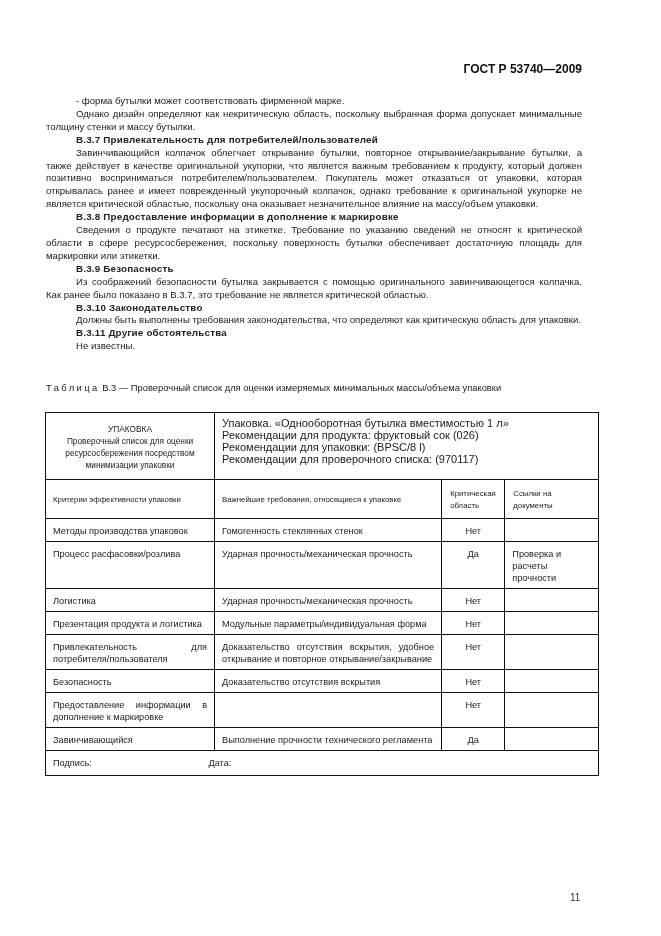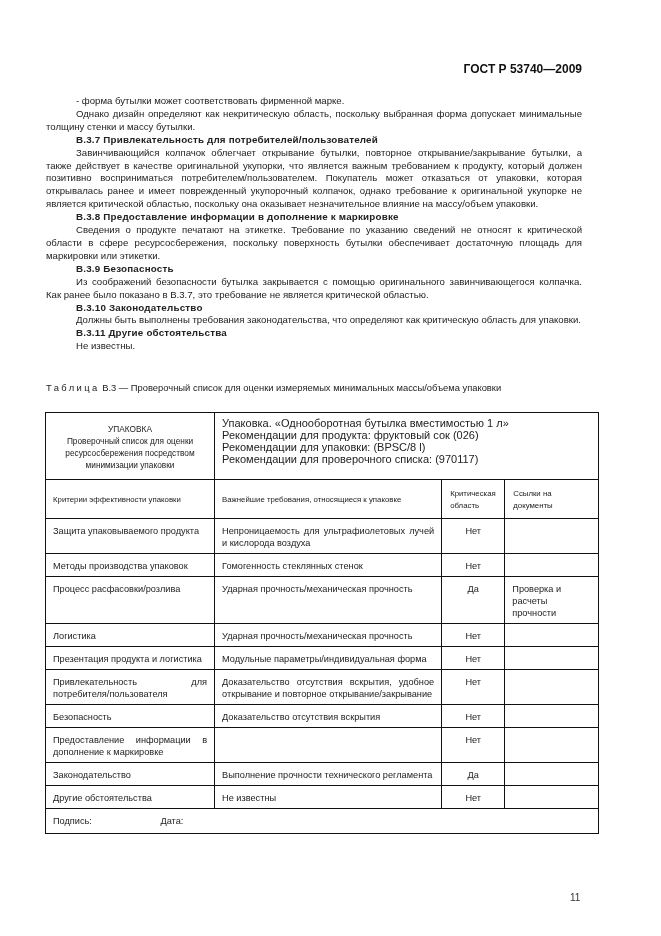--- a/index.html
+++ b/index.html
@@ -19,21 +19,21 @@
   .c3 { width: 46px; text-align: center; }
   .c4 { width: 76px; }
   .hdr-left { text-align: center; font-size: 8.3px; line-height: 12px; padding-top: 10px !important; height: 52px; }
   .hdr-right { font-size: 11px; line-height: 16px; padding-top: 4px !important; }
   .colhdr td { font-size: 7.8px; height: 28px; vertical-align: middle !important; }
   .colhdr .center { text-align: left; padding-left: 8px; }
   .thick-bottom td { border-bottom: 2.4px solid #111; }
   .just { text-align: justify; text-align-last: left; }
   .page-num { position: absolute; left: 570px; top: 892px; font-size: 10px; color: #333; }
   .sign-row td { height: 14px; }
-  .sign-date { display: inline-block; margin-left: 66px; }
+  .sign-date { display: inline-block; margin-left: 114px; }
 </style>
 </head>
 <body>
 
 <div class="std">ГОСТ Р 53740—2009</div>
 
 <div class="body-text">
   <p class="p ind">- форма бутылки может соответствовать фирменной марке.</p>
   <p class="p ind">Однако дизайн определяют как некритическую область, поскольку выбранная форма допускает минимальные толщину стенки и массу бутылки.</p>
   <p class="h">В.3.7  Привлекательность для потребителей/пользователей</p>
@@ -66,26 +66,20 @@
       <div>Рекомендации для проверочного списка: (970117)</div>
     </td>
   </tr>
   <tr class="colhdr thick-bottom">
     <td class="c1">Критерии эффективности упаковки</td>
     <td class="c2">Важнейшие требования, относящиеся к упаковке</td>
     <td class="c3 center">Критическая область</td>
     <td class="c4 center">Ссылки на документы</td>
   </tr>
   <tr>
-    <td class="c1 just">Защита упаковываемого продукта</td>
-    <td class="c2 just">Непроницаемость для ультрафиолетовых лучей и кислорода воздуха</td>
-    <td class="c3">Нет</td>
-    <td class="c4"></td>
-  </tr>
-  <tr>
     <td class="c1">Методы производства упаковок</td>
     <td class="c2">Гомогенность стеклянных стенок</td>
     <td class="c3">Нет</td>
     <td class="c4"></td>
   </tr>
   <tr>
     <td class="c1">Процесс расфасовки/розлива</td>
     <td class="c2">Ударная прочность/механическая прочность</td>
     <td class="c3">Да</td>
     <td class="c4">Проверка и расчеты прочности</td>
@@ -114,29 +108,23 @@
     <td class="c3">Нет</td>
     <td class="c4"></td>
   </tr>
   <tr>
     <td class="c1 just">Предоставление информации в дополнение к маркировке</td>
     <td class="c2"></td>
     <td class="c3">Нет</td>
     <td class="c4"></td>
   </tr>
   <tr>
-    <td class="c1">Законодательство</td>
+    <td class="c1">Завинчивающийся</td>
     <td class="c2 just">Выполнение прочности технического регламента</td>
     <td class="c3">Да</td>
-    <td class="c4"></td>
-  </tr>
-  <tr>
-    <td class="c1">Другие обстоятельства</td>
-    <td class="c2">Не известны</td>
-    <td class="c3">Нет</td>
     <td class="c4"></td>
   </tr>
   <tr class="sign-row">
     <td colspan="4">
       <span>Подпись:</span>
       <span class="sign-date">Дата:</span>
     </td>
   </tr>
 </tbody>
   </table>

